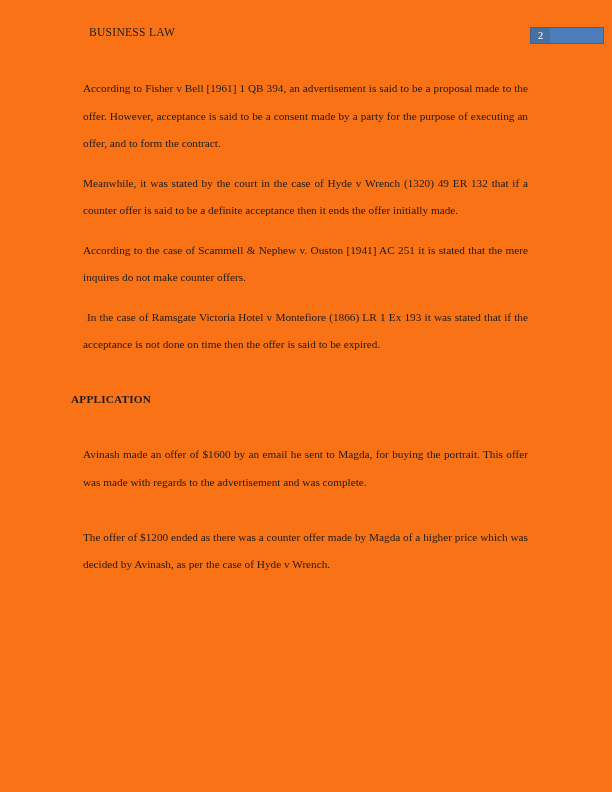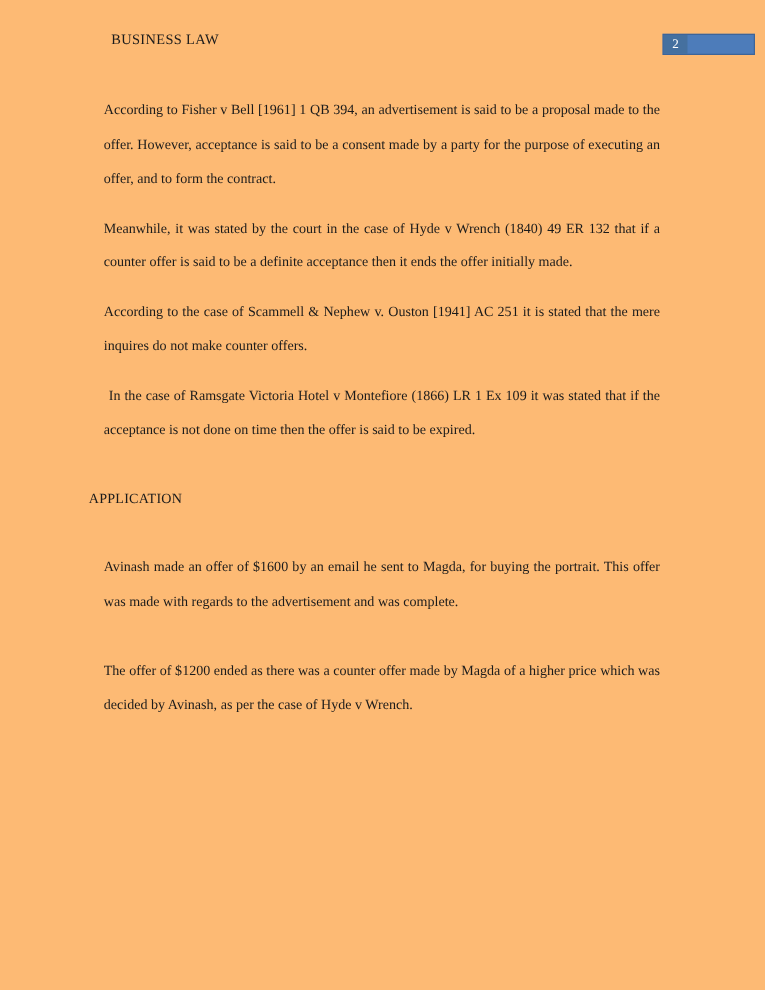--- a/index.html
+++ b/index.html
@@ -1,20 +1,20 @@
 <!DOCTYPE html>
 <html><head>
 <meta charset="utf-8">
 <style>
   html, body { margin: 0; padding: 0; background: #ffffff; }
   .page {
     position: relative;
     width: 612px;
     height: 792px;
-    background: #fdba74;
+    background: #f97316;
     font-family: "Liberation Serif", serif;
     color: #1b1b1b;
     overflow: hidden;
   }
   .header-title {
     position: absolute;
     left: 89px;
     top: 25px;
     font-size: 11.5px;
     line-height: 14px;
@@ -51,42 +51,42 @@
     font-size: 11.25px;
     line-height: 27.5px;
     text-align: justify;
   }
   .body-text p { margin: 12px; }
   .body-text p.gap { margin-top: 27.5px; }
   .body-text p.indent-sm { text-indent: 4px; }
   .section-heading {
     margin: 27.5px 0;
     font-size: 11.25px;
-    font-weight: normal;
+    font-weight: bold;
     line-height: 27.5px;
     text-align: left;
     letter-spacing: 0.2px;
   }
 </style>
 </head>
 <body>
 
 <div class="page">
 
   <div class="header-title">BUSINESS LAW</div>
 
   <div class="pagenum-box">
     <span class="pagenum-cell">2</span>
   </div>
 
   <div class="body-text">
     <p>According to Fisher v Bell [1961] 1 QB 394, an advertisement is said to be a proposal made to the offer. However, acceptance is said to be a consent made by a party for the purpose of executing an offer, and to form the contract.</p>
-    <p>Meanwhile, it was stated by the court in the case of Hyde v Wrench (1840) 49 ER 132 that if a counter offer is said to be a definite acceptance then it ends the offer initially made.</p>
+    <p>Meanwhile, it was stated by the court in the case of Hyde v Wrench (1320) 49 ER 132 that if a counter offer is said to be a definite acceptance then it ends the offer initially made.</p>
     <p>According to the case of Scammell &amp; Nephew v. Ouston [1941] AC 251 it is stated that the mere inquires do not make counter offers.</p>
-    <p class="indent-sm">In the case of Ramsgate Victoria Hotel v Montefiore (1866) LR 1 Ex 109 it was stated that if the acceptance is not done on time then the offer is said to be expired.</p>
+    <p class="indent-sm">In the case of Ramsgate Victoria Hotel v Montefiore (1866) LR 1 Ex 193 it was stated that if the acceptance is not done on time then the offer is said to be expired.</p>
 
     <h2 class="section-heading">APPLICATION</h2>
 
     <p class="gap">Avinash made an offer of $1600 by an email he sent to Magda, for buying the portrait. This offer was made with regards to the advertisement and was complete.</p>
     <p class="gap">The offer of $1200 ended as there was a counter offer made by Magda of a higher price which was decided by Avinash, as per the case of Hyde v Wrench.</p>
   </div>
 
 </div>
 
 </body></html>

